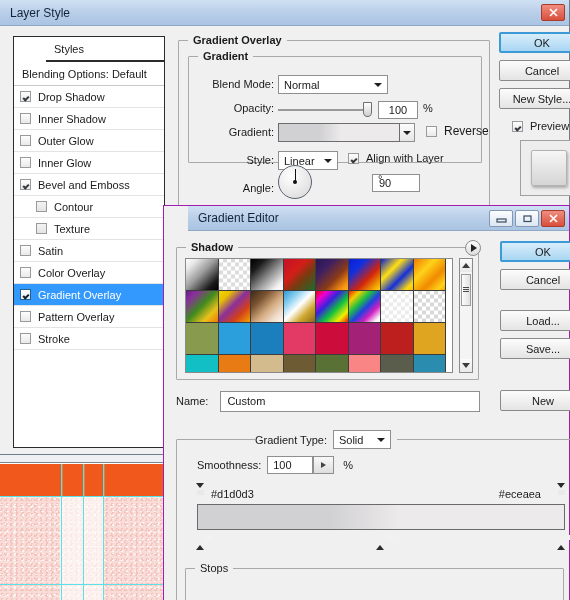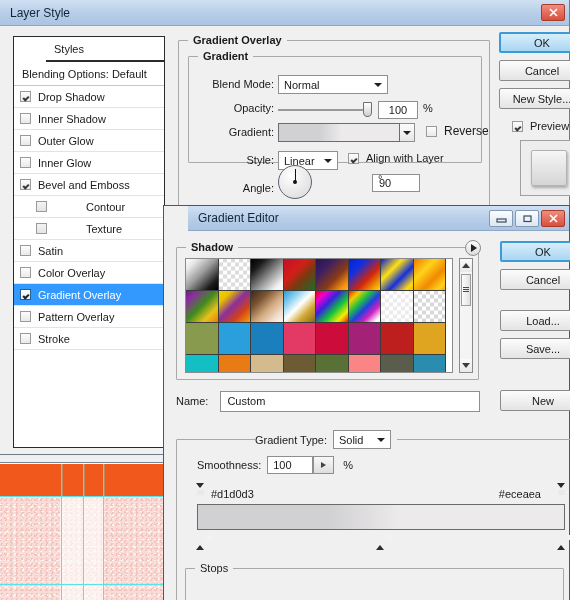--- a/index.html
+++ b/index.html
@@ -48,21 +48,21 @@
 
   #ls-body { position:absolute; left:0; top:27px; right:0; bottom:0; background:#f0f0f0; padding:8px; }
 
   
   #styles-list { position:absolute; left:13px; top:36px; width:152px; height:412px;
                  background:#ffffff; border:1px solid #2b2b2b; }
   .sl-head { height:25px; border-bottom:2px solid #2b2b2b; display:flex; align-items:center; padding-left:8px; font-size:11px;margin-left:32px; }
   .sl-default { height:24px; border-bottom:1px solid #c8c8c8; display:flex; align-items:center; padding-left:8px; font-size:11px; }
   .sl-row { height:22px; display:flex; align-items:center; padding-left:6px; font-size:11px; border-bottom:1px solid #e3e3e3; }
   .sl-row.sel { background:#3399ff; color:#ffffff; }
-  .sl-row.sub { padding-left:22px;gap:32px; }
+  .sl-row.sub { padding-left:22px; }
   .cb { width:11px; height:11px; border:1px solid #9a9a9a; background:linear-gradient(#fdfdfd,#e9e9e9);
         margin-right:7px; flex:none; position:relative; }
   .cb.sub { background:linear-gradient(#f3f3f3,#e4e4e4); }
   .cb.on:after { content:""; position:absolute; left:2px; top:4px; width:4px; height:2px;
         border-left:2px solid #33393f; border-bottom:2px solid #33393f; transform:rotate(-45deg); }
   .sl-row.sel .cb { border-color:#23628f; }
   .sl-row.sel .cb.on:after { border-color:#14202c; }
 
   
   #go-section { position:absolute; left:178px; top:34px; width:312px; height:176px; }

